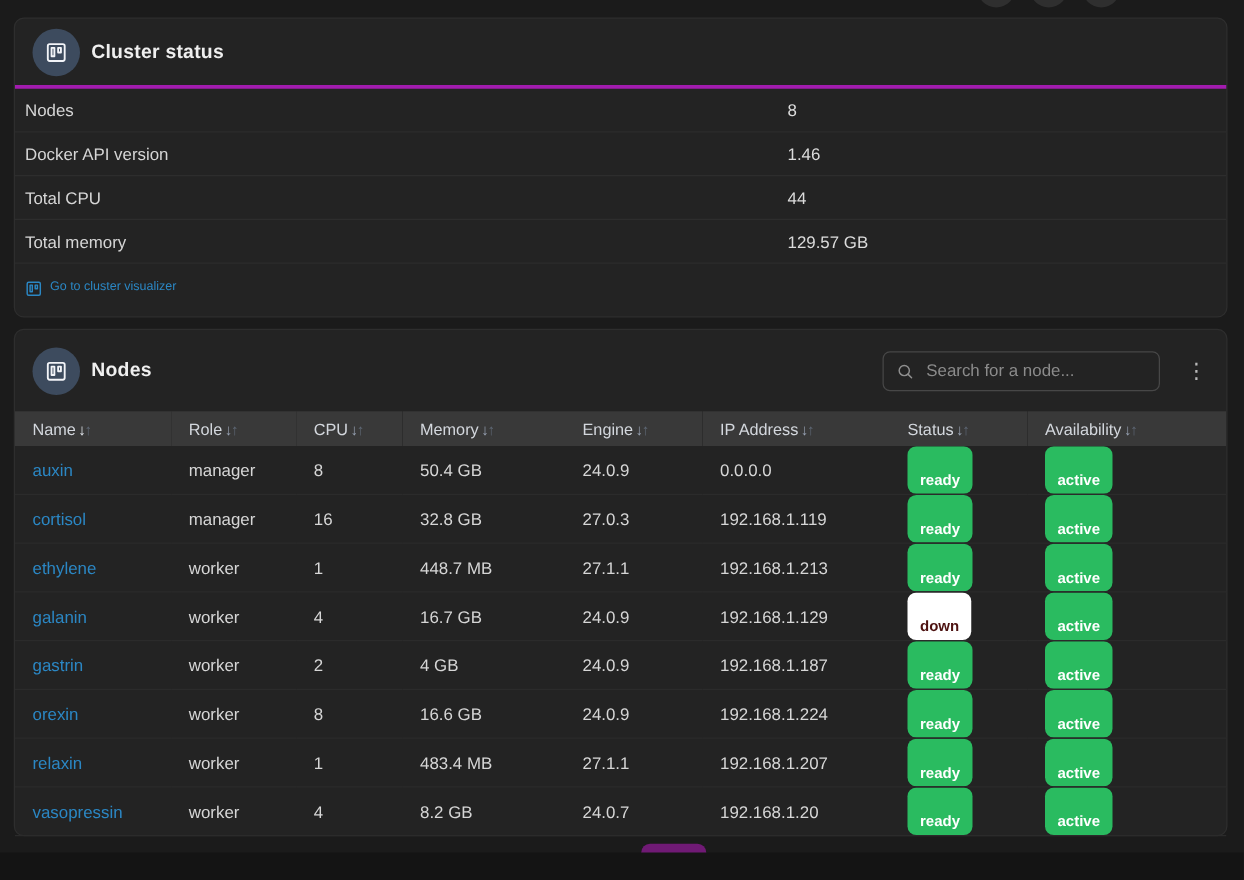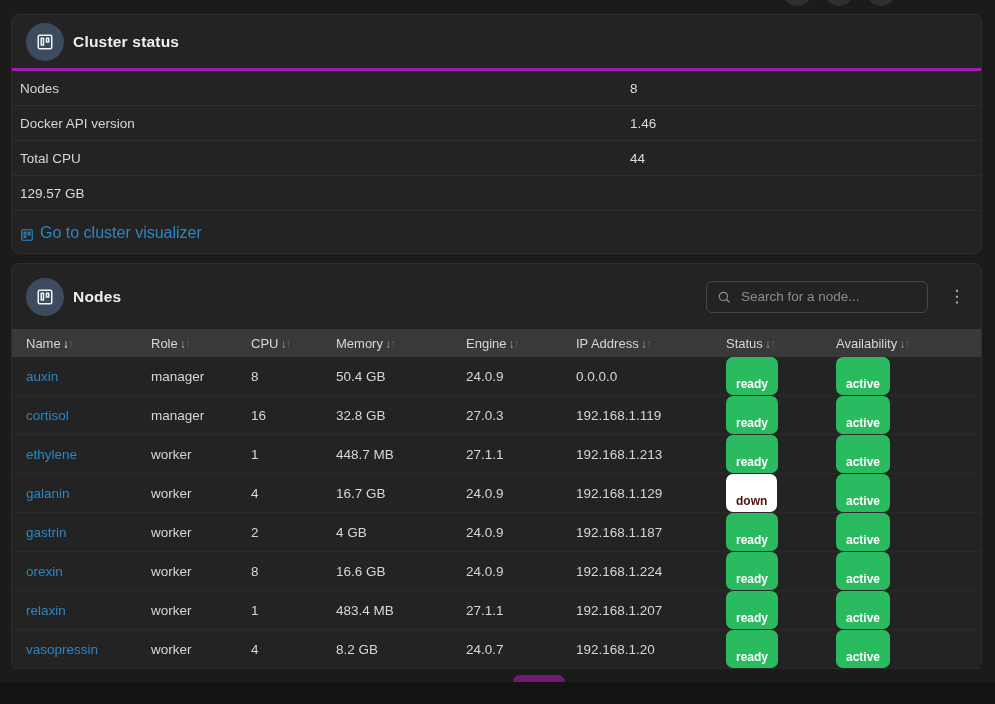--- a/index.html
+++ b/index.html
@@ -39,22 +39,22 @@
 
   
   .kv-row{
     height:34px;display:grid;grid-template-columns:610px 1fr;align-items:center;
     padding-left:8px;border-bottom:1px solid #2d2d2d;
     font-size:13.5px;color:#d6d6d6;
   }
   .kv-value{color:#dcdcdc;}
 
   .visualizer-link{
-    display:inline-flex;align-items:flex-end;gap:6px;margin:13px 0 0 8px;
-    color:#2b87c4;font-size:16px;text-decoration:none;cursor:pointer;
+    display:inline-flex;align-items:flex-start;gap:6px;margin:13px 0 0 8px;
+    color:#2b87c4;font-size:10px;text-decoration:none;cursor:pointer;
   }
   .visualizer-link svg{width:14px;height:14px;stroke:currentColor;}
 
   
   .header-spacer{flex:1;}
   .search-box{
     width:222px;height:32px;box-sizing:border-box;
     border:1px solid #474747;border-radius:6px;
     display:flex;align-items:center;gap:8px;padding:0 10px;background:#232323;
   }
@@ -134,20 +134,21 @@
     </div>
     <div class="kv-row">
       <span class="kv-label">Docker API version</span>
       <span class="kv-value">1.46</span>
     </div>
     <div class="kv-row">
       <span class="kv-label">Total CPU</span>
       <span class="kv-value">44</span>
     </div>
     <div class="kv-row">
+      <span class="kv-label">Total memory</span>
       <span class="kv-value">129.57 GB</span>
     </div>
 
     <a class="visualizer-link">
       <svg viewBox="0 0 24 24" fill="none" stroke-width="2" stroke-linecap="round" stroke-linejoin="round">
         <rect x="3" y="3" width="18" height="18" rx="2"></rect>
         <rect x="7" y="7" width="3" height="9"></rect>
         <rect x="14" y="7" width="3" height="5"></rect>
       </svg>
       <span>Go to cluster visualizer</span>

